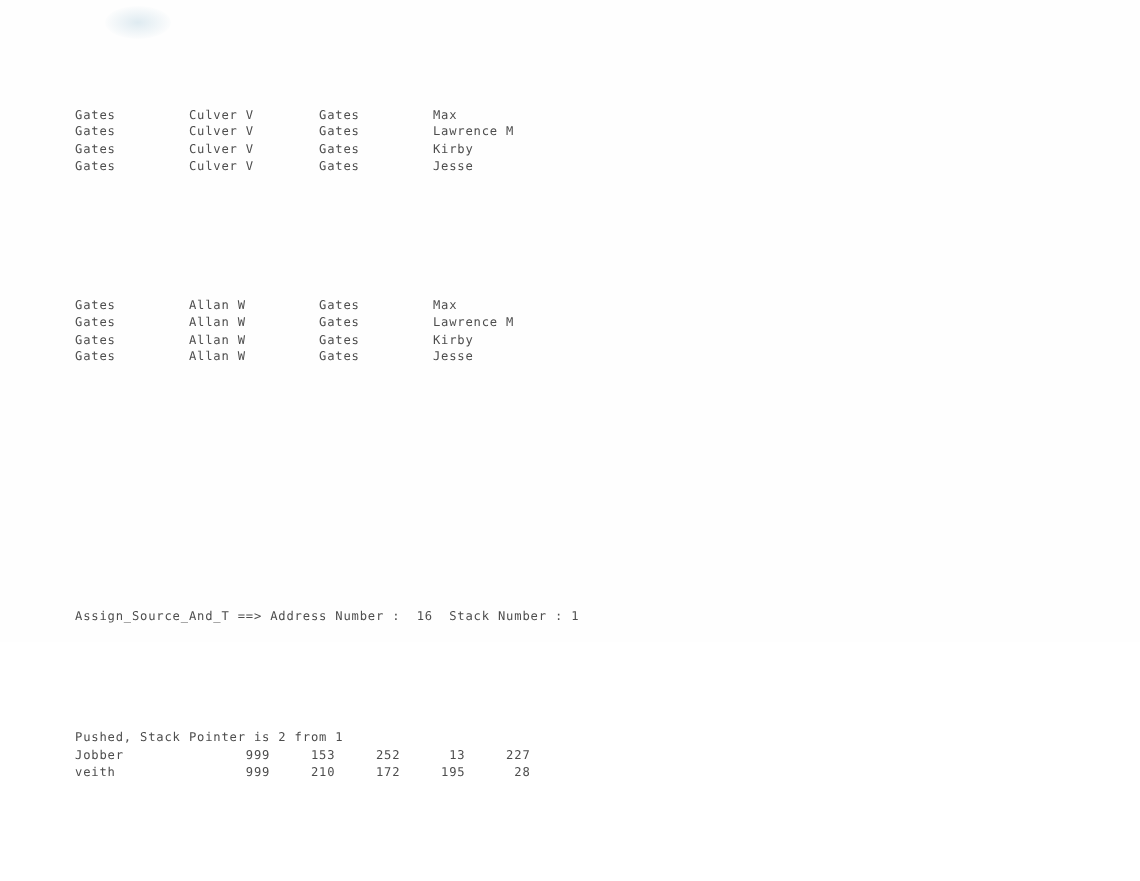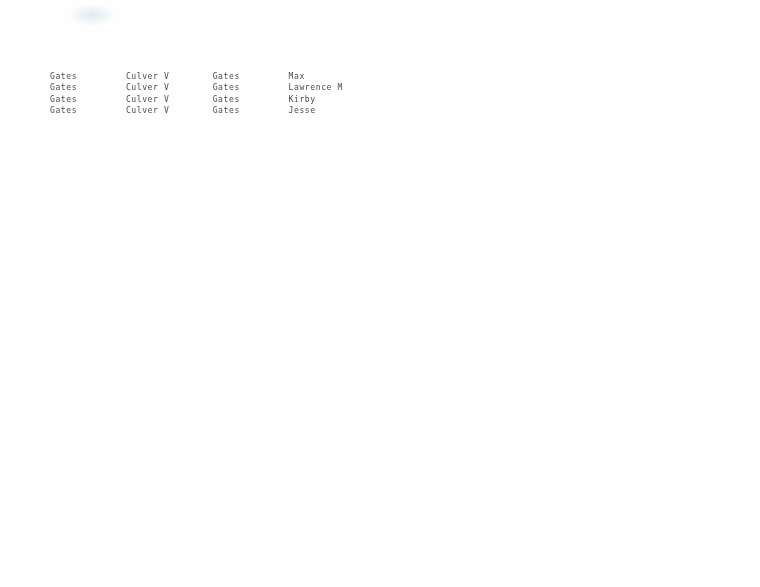--- a/index.html
+++ b/index.html
@@ -59,27 +59,35 @@
 <div id="page">
   <div id="smudge"></div>
   <div id="content">
 
     <div class="blk">Gates         Culver V        Gates         Max
 Gates         Culver V        Gates         Lawrence M
 Gates         Culver V        Gates         Kirby
 Gates         Culver V        Gates         Jesse</div>
     <div class="gap-md"></div>
 
+    <div class="blk">Gates         Allan W         Gates         Max
+Gates         Allan W         Gates         Lawrence M
+Gates         Allan W         Gates         Kirby
+Gates         Allan W         Gates         Jesse</div>
     <div class="gap-lg"></div>
     <div class="gap-sm"></div>
 
     <div class="gap-sm"></div>
 
+    <div class="blk">Assign_Source_And_T ==&gt; Address Number :  16  Stack Number : 1</div>
     <div class="gap-sm"></div>
 
+    <div class="blk">Pushed, Stack Pointer is 2 from 1
+Jobber               999     153     252      13     227
+veith                999     210     172     195      28</div>
     <div class="gap-sm"></div>
 
     
     
 
     
     
 
     
     

